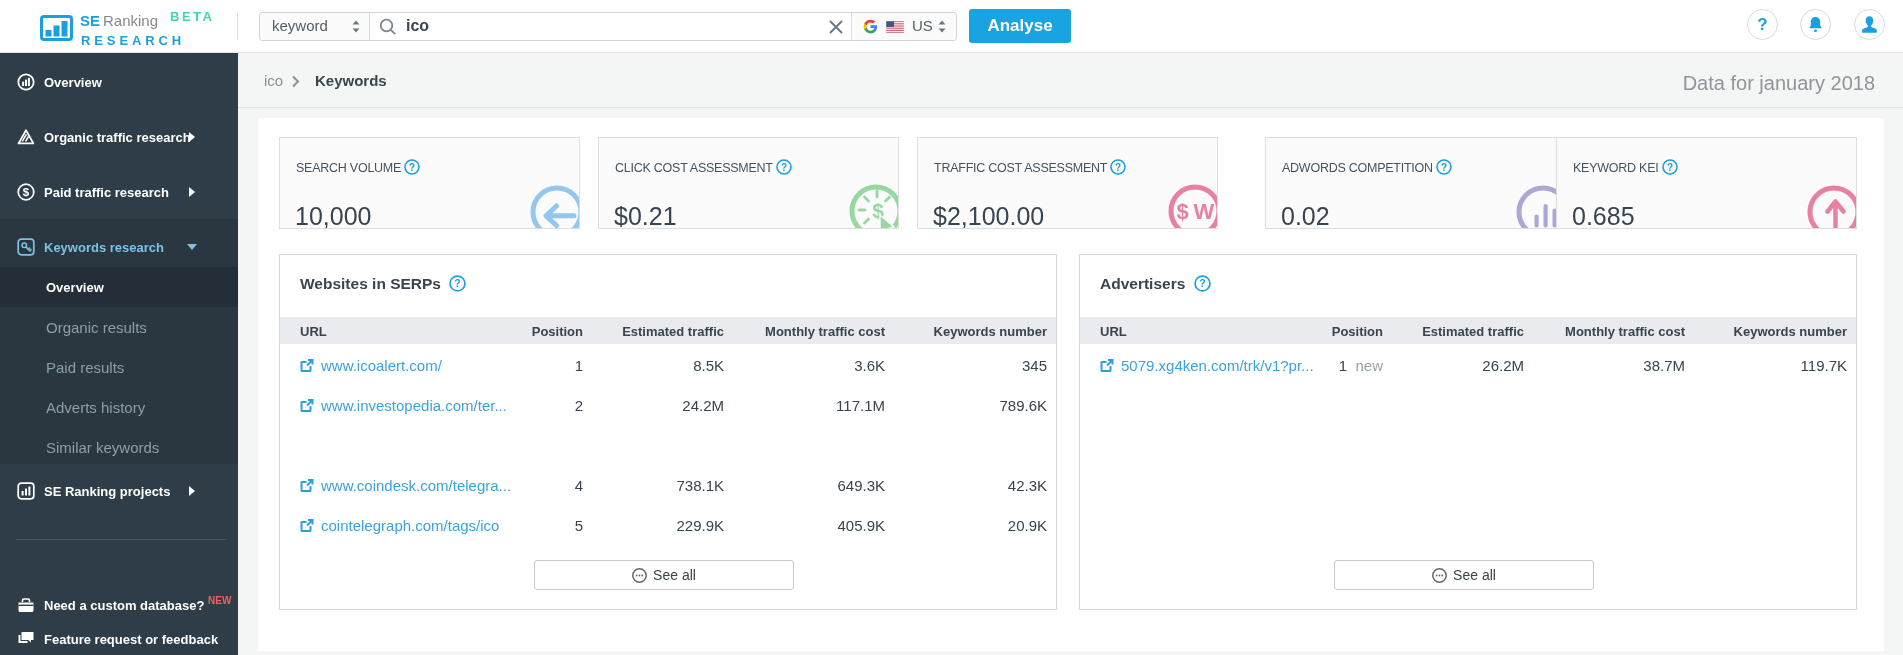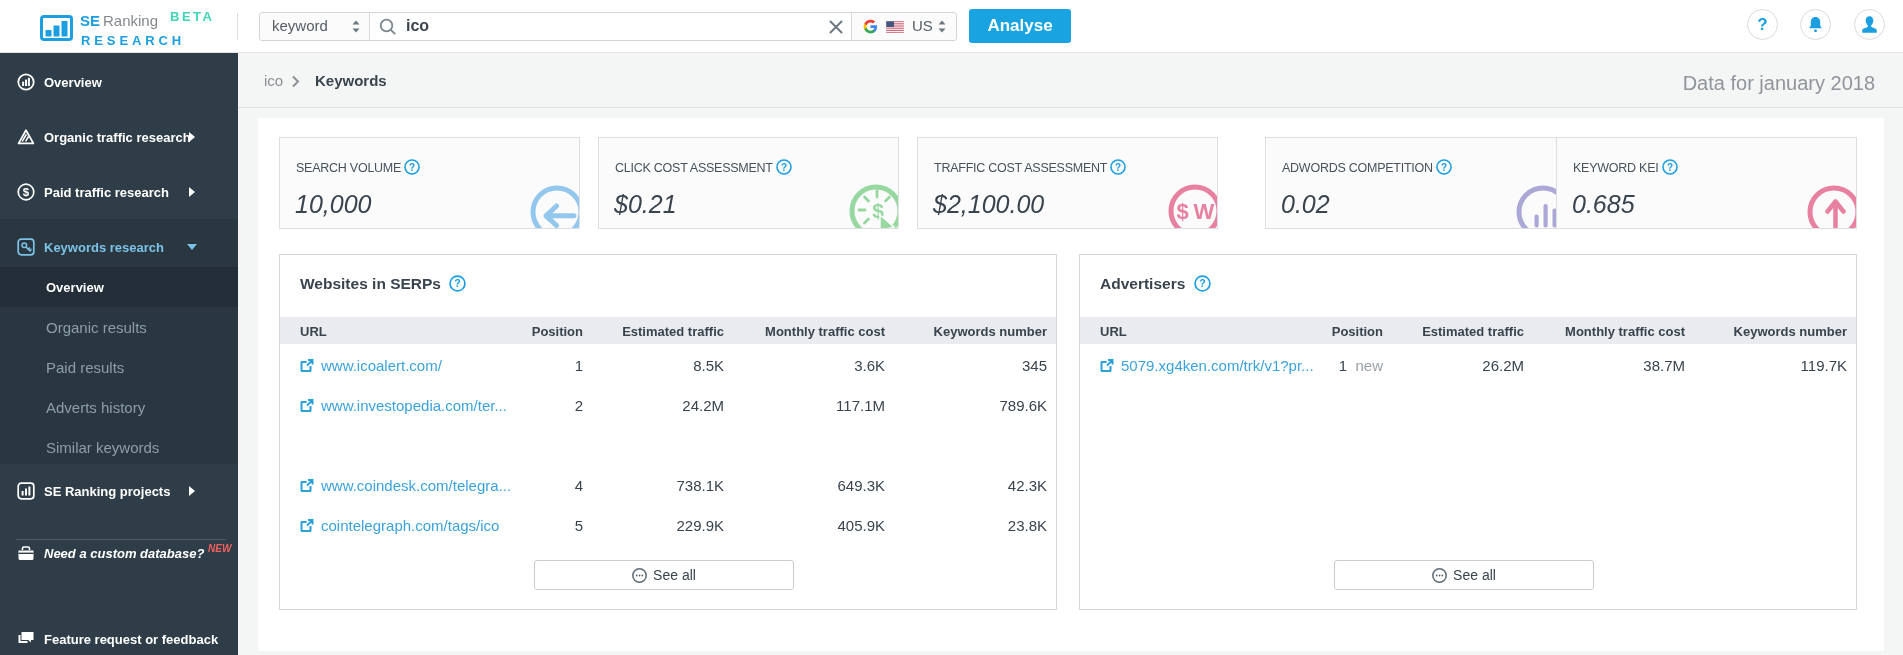--- a/index.html
+++ b/index.html
@@ -27,21 +27,21 @@
 .arr-d { position:absolute; right:12px; top:50%; transform:translateY(-50%); width:0; height:0; border-top:6px solid #7cc2e7; border-left:5px solid transparent; border-right:5px solid transparent; }
 .subtxt { position:absolute; left:46px; top:50%; transform:translateY(-50%); font-size:15px; font-weight:400; color:#8c9ea9; }
 
 
 #crumb { position:absolute; left:238px; top:53px; width:1665px; height:55px; background:#f4f5f5; border-bottom:1px solid #dfe0e1; }
 
 
 #panel { position:absolute; left:258px; top:118px; width:1626px; height:533px; background:#fff; }
 .scard { position:absolute; top:19px; width:301px; height:92px; background:#fbfbfb; border:1px solid #dcdedf; overflow:hidden; }
 .scard .ttl { position:absolute; left:16px; top:21px; font-size:12.5px; color:#47525c; letter-spacing:-0.25px; white-space:nowrap; }
-.scard .val { position:absolute; left:15px; top:52px; font-size:25px; color:#39444e;font-style:italic; }
+.scard .val { position:absolute; left:15px; top:64px; font-size:25px; color:#39444e; }
 .scard svg.big { position:absolute; right:0; bottom:0; }
 
 .tcard { position:absolute; top:136px; width:778px; height:356px; background:#fff; border:1px solid #d5d7d9; }
 .tcard .hd { position:absolute; left:20px; top:20px; font-size:15.5px; font-weight:700; color:#39444e; }
 .thead { position:absolute; left:0; top:62px; width:776px; height:27px; background:#e9ebee; }
 .trow { position:absolute; left:0; width:776px; height:40px; }
 .cell { position:absolute; top:50%; transform:translateY(-50%); font-size:15px; color:#39444e; text-align:right; white-space:nowrap; }
 .hcell { position:absolute; top:50%; transform:translateY(-50%); font-size:13px; font-weight:700; color:#39444e; text-align:right; white-space:nowrap; }
 .seeall { position:absolute; top:305px; width:260px; height:30px; border:1px solid #c9cbcd; border-radius:3px; background:#fff; font-size:14px; color:#39444e; text-align:center; line-height:28px; }
 a.lnk { color:#3ba3dc; text-decoration:none; }
@@ -179,21 +179,21 @@
       <svg class="ic" viewBox="0 0 18 18">
           <rect x="1.2" y="1.2" width="15.6" height="15.6" rx="3" fill="none" stroke="#fff" stroke-width="1.7"></rect>
           <rect x="4.6" y="9" width="2" height="4.5" fill="#fff"></rect>
           <rect x="8" y="6.5" width="2" height="7" fill="#fff"></rect>
           <rect x="11.4" y="4.5" width="2" height="9" fill="#fff"></rect>
         </svg>
       <span class="txt">SE Ranking projects</span>
       <span class="arr-r"></span>
     </div>
     <div class="abs" style="left:16px;top:486px;width:210px;height:1px;background:#4b5963;"></div>
-    <div class="sitem" style="top:480px;font-style:italic;">
+    <div class="sitem" style="top:532px;">
       <svg class="ic" viewBox="0 0 18 18">
           <path d="M1.5 6.5 L16.5 6.5 L16.5 14.5 C16.5 15.3 15.8 16 15 16 L3 16 C2.2 16 1.5 15.3 1.5 14.5 Z" fill="#fff"></path>
           <path d="M5.5 6 L5.5 4.4 C5.5 3.6 6.1 3 6.9 3 L11.1 3 C11.9 3 12.5 3.6 12.5 4.4 L12.5 6" fill="none" stroke="#fff" stroke-width="1.6"></path>
           <rect x="1.5" y="8.6" width="15" height="1.4" fill="#2e3d47"></rect>
         </svg>
       <span class="txt">Need a custom database?</span>
       <span class="abs" style="left:208px;top:10px;font-size:10px;font-weight:700;color:#f15f5f;">NEW</span>
     </div>
     <div class="sitem" style="top:566px;">
       <svg class="ic" viewBox="0 0 18 18">
@@ -323,21 +323,21 @@
         <span class="cell" style="left:605px;width:162px;">42.3K</span>
       </div>
       <div class="trow" style="top:250px;">
         <span class="cell" style="left:20px;text-align:left;"><svg class="lnkic" width="14" height="14" viewBox="0 0 14 14" style="vertical-align:-2px;margin-right:7px;">
               <path d="M11.5 7.5 L11.5 12 C11.5 12.8 10.8 13.5 10 13.5 L2 13.5 C1.2 13.5 0.5 12.8 0.5 12 L0.5 4 C0.5 3.2 1.2 2.5 2 2.5 L6.5 2.5 L6.5 4.5 L2.5 4.5 L2.5 11.5 L9.5 11.5 L9.5 7.5 Z" fill="#2b9fd9"></path>
               <path d="M8 0.5 L13.5 0.5 L13.5 6 L11.5 6 L11.5 3.9 L7.7 7.7 L6.3 6.3 L10.1 2.5 L8 2.5 Z" fill="#2b9fd9"></path>
             </svg><a class="lnk" href="#">cointelegraph.com/tags/ico</a></span>
         <span class="cell" style="left:243px;width:60px;">5</span>
         <span class="cell" style="left:303px;width:141px;">229.9K</span>
         <span class="cell" style="left:444px;width:161px;">405.9K</span>
-        <span class="cell" style="left:605px;width:162px;">23.8K</span>
+        <span class="cell" style="left:605px;width:162px;">20.9K</span>
       </div>
       <div class="seeall" style="left:254px;"><svg width="15" height="15" viewBox="0 0 15 15" style="vertical-align:-3px;margin-right:6px;">
             <circle cx="7.5" cy="7.5" r="6.7" fill="none" stroke="#5f6a73" stroke-width="1.5"></circle>
             <circle cx="4.7" cy="7.5" r="0.9" fill="#5f6a73"></circle>
             <circle cx="7.5" cy="7.5" r="0.9" fill="#5f6a73"></circle>
             <circle cx="10.3" cy="7.5" r="0.9" fill="#5f6a73"></circle>
           </svg>See all</div>
     </div>
     <div class="tcard" style="left:821px;">
       <div class="hd">Advertisers <svg class="qm" width="17" height="17" viewBox="0 0 16 16" style="vertical-align:-3px;margin-left:4px;">

